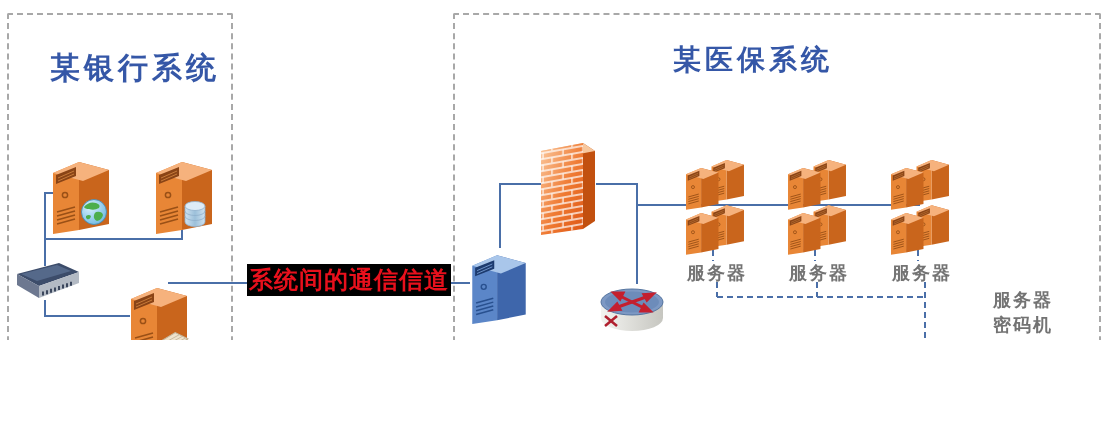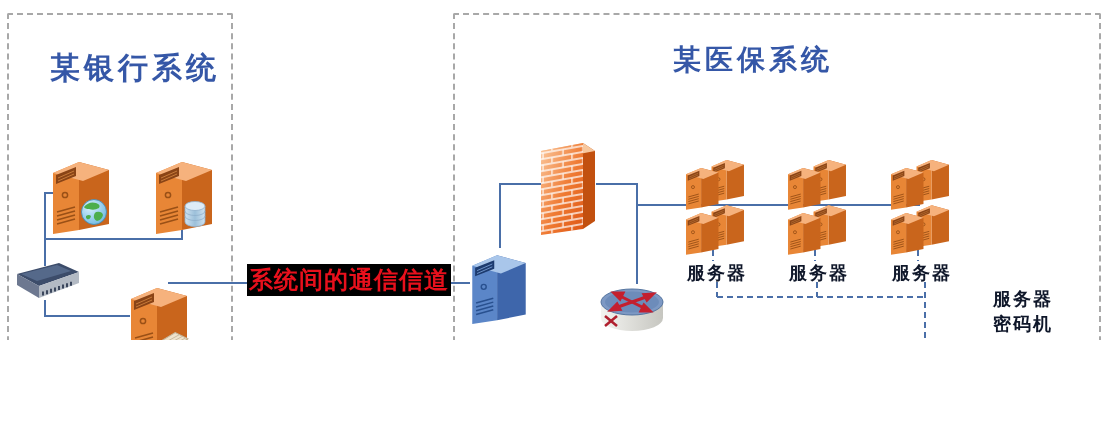--- a/index.html
+++ b/index.html
@@ -3,21 +3,21 @@
 <meta charset="utf-8">
 <style>
   html,body { margin:0; padding:0; background:#ffffff; }
   .canvas { position:relative; width:1106px; height:340px; background:#ffffff;
             font-family:"Liberation Sans", sans-serif; overflow:hidden; }
   .dashed-box { position:absolute; border:2px dashed #a8a8a8; border-radius:2px; background:transparent; }
   .box-title { position:absolute; font-weight:bold; color:#3557a7; letter-spacing:4px; white-space:nowrap; }
   .wires { position:absolute; left:0; top:0; }
   .dev { position:absolute; overflow:visible; }
   .red-label { position:absolute; color:#e8101c; font-weight:bold; white-space:nowrap; }
-  .blue-label { position:absolute; color:#0f172a; font-weight:bold; letter-spacing:2px; white-space:nowrap;font-family:Liberation Mono, monospace; }
+  .blue-label { position:absolute; color:#737373; font-weight:bold; letter-spacing:2px; white-space:nowrap; }
   .channel-text { background:#000000; padding:0 2px; letter-spacing:1px; }
   .cipher-label { text-align:center; line-height:25px; }
   .blue-tower { --front:#5b86c8; --side:#3e66ab; --top:#a9c6ea; --bay:#1c3a6e; --bayline:#6f95cc; --det:#28508f; }
   .defs-holder { position:absolute; width:0; height:0; overflow:hidden; }
 </style>
 </head>
 <body>
 
 <div class="canvas">
 

